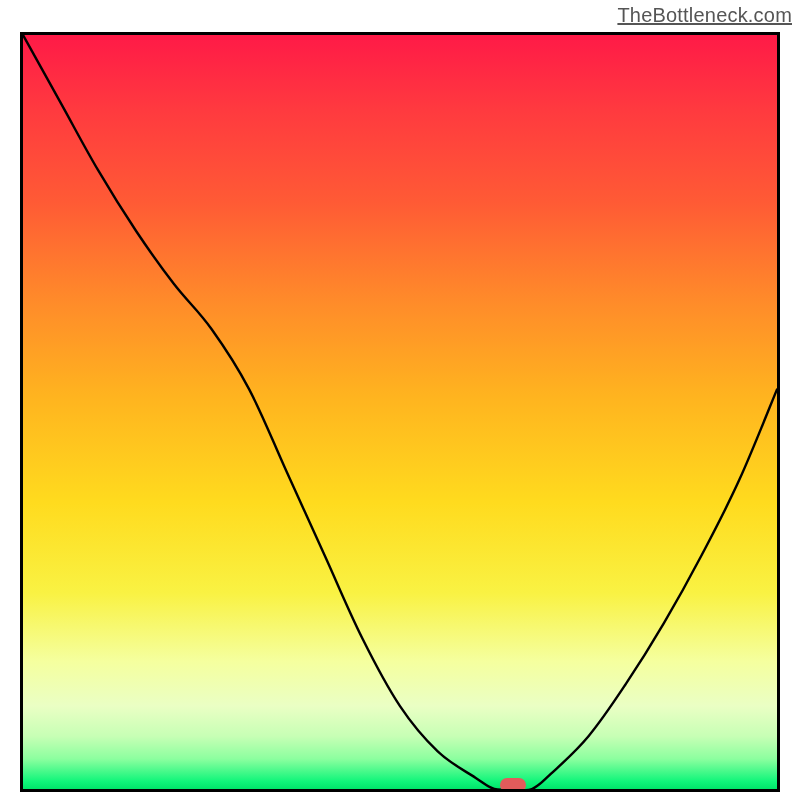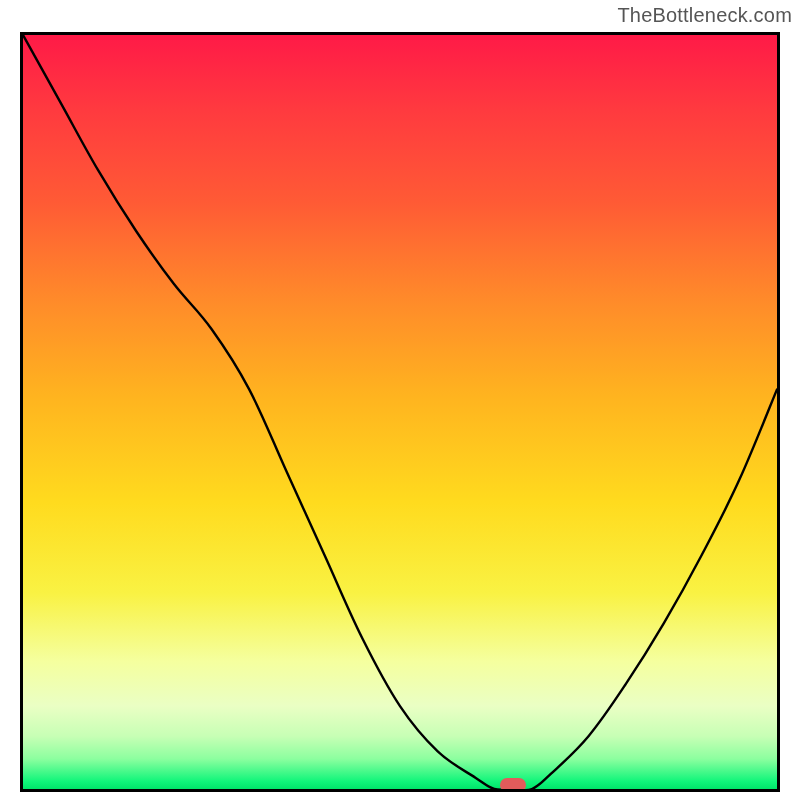--- a/index.html
+++ b/index.html
@@ -18,20 +18,21 @@
   }
   .watermark {
     position: absolute;
     top: 4px;
     right: 8px;
     color: #555;
     font-size: 20px;
     font-weight: 500;
     letter-spacing: 0.2px;
     z-index: 10;
+    text-decoration: underline;
   }
   .frame {
     position: absolute;
     left: 20px;
     top: 32px;
     width: 760px;
     height: 760px;
     border: 3px solid #000;
     box-sizing: border-box;
     overflow: hidden;

